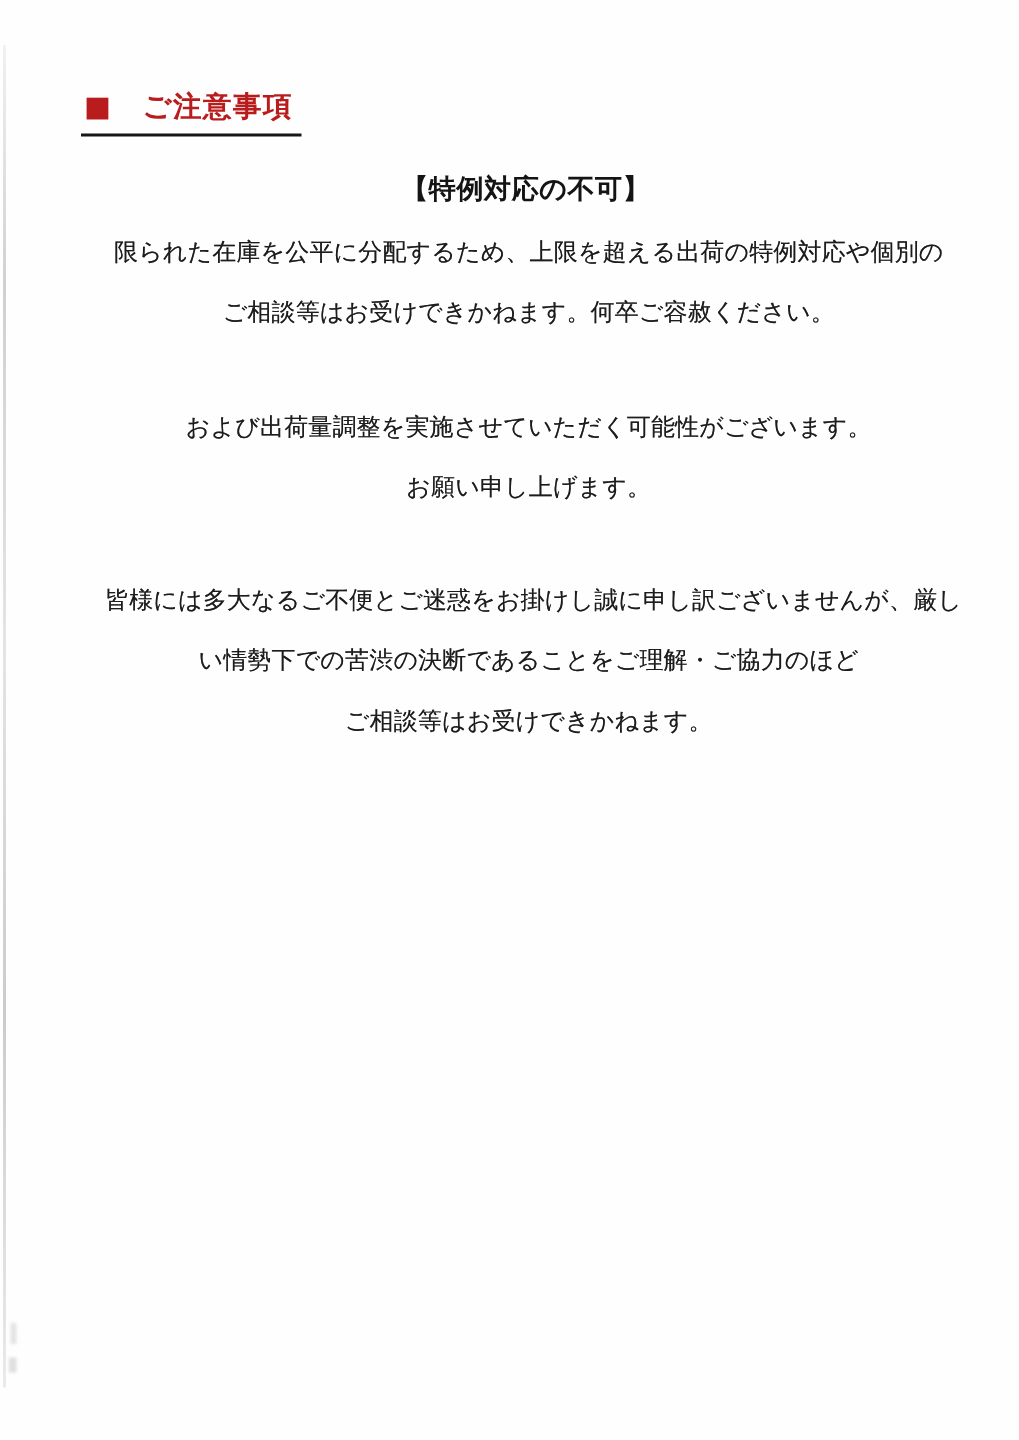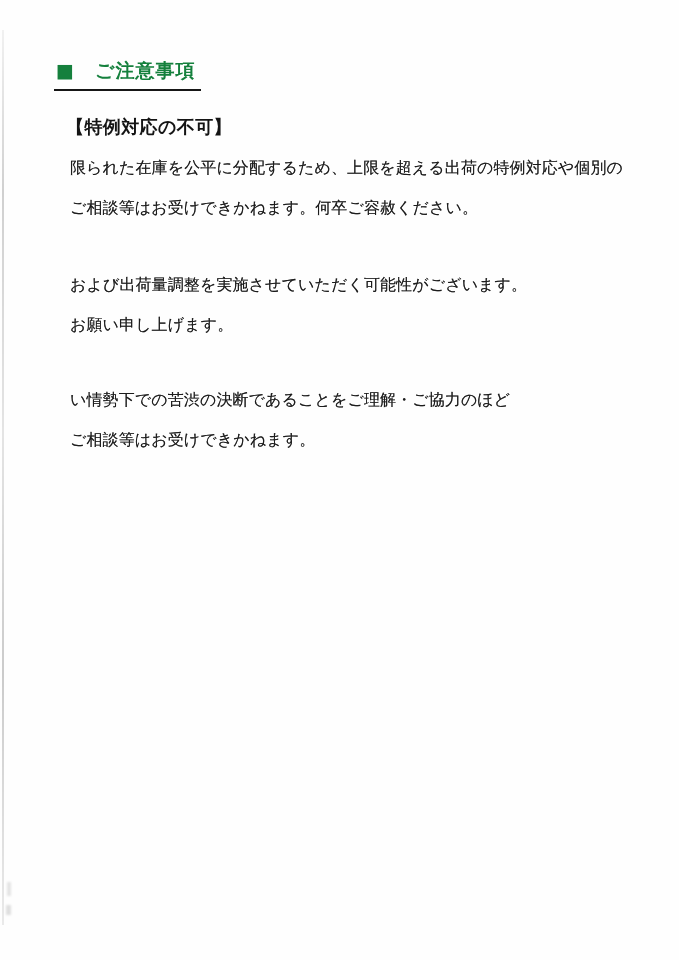--- a/index.html
+++ b/index.html
@@ -59,26 +59,27 @@
     right: 28px;
   }
   .heading-row {
     margin-bottom: 14px;
   }
   .heading {
     display: inline-block;
     font-size: 19px;
     font-weight: bold;
     letter-spacing: 1px;
-    color: #15803d;
+    color: #b91c1c;
     border-bottom: 2.5px solid #161616;
     padding: 0 6px 5px 2px;
   }
   .section {
     margin: 16px;
+    text-align: center;
   }
   .section + .section {
     margin-top: 36px;
   }
   .section-title {
     font-size: 18px;
     font-weight: bold;
     color: #141414;
     line-height: 40.5px;
     height: 40.5px;
@@ -115,18 +116,19 @@
       <div class="line">限られた在庫を公平に分配するため、上限を超える出荷の特例対応や個別の</div>
       <div class="line">ご相談等はお受けできかねます。何卒ご容赦ください。</div>
     </div>
 
     <div class="section">
       <div class="line">および出荷量調整を実施させていただく可能性がございます。</div>
       <div class="line">お願い申し上げます。</div>
     </div>
 
     <div class="section" style="margin-top:34px;">
+      <div class="line">皆様には多大なるご不便とご迷惑をお掛けし誠に申し訳ございませんが、厳し</div>
       <div class="line">い情勢下での苦渋の決断であることをご理解・ご協力のほど</div>
       <div class="line">ご相談等はお受けできかねます。</div>
     </div>
 
   </div>
 </div>
 
 </body></html>

